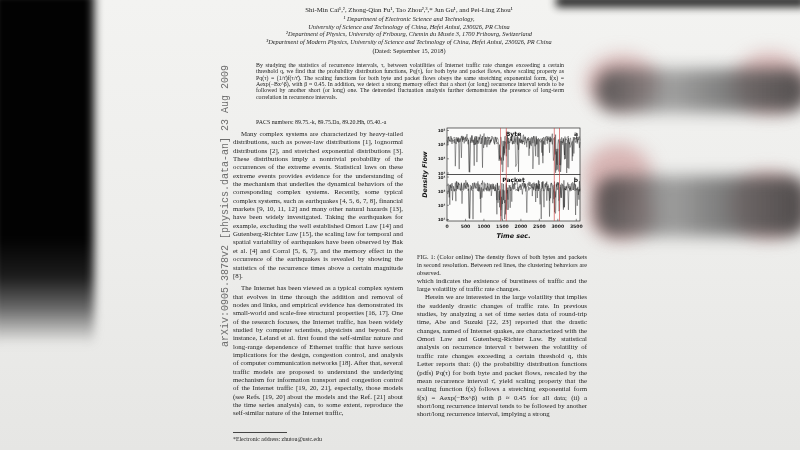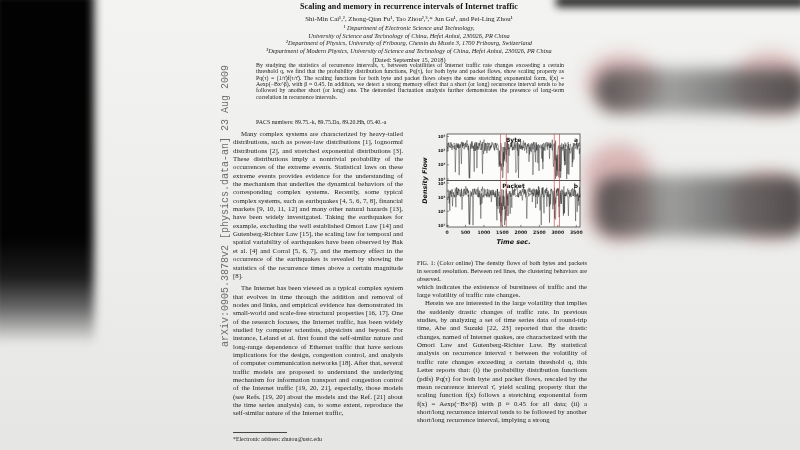--- a/index.html
+++ b/index.html
@@ -39,21 +39,21 @@
   .abstract{position:absolute;left:256px;top:62px;width:308px;
             font-size:5.9px;line-height:6.35px;text-align:justify;}
   .pacs{position:absolute;left:256px;top:119px;width:308px;font-size:5.9px;}
   
   .col-left{position:absolute;left:233px;top:130px;width:170px;height:302px;overflow:hidden;}
   .col-left p,.col-right p{margin:0;font-size:6.85px;line-height:8.35px;text-align:justify;}
   .col-left p{text-indent:8px;}
   .col-left p + p{margin-top:4px;}
   .footnote-rule{position:absolute;left:233px;top:432px;width:54px;border-top:.8px solid #444;}
   .footnote{position:absolute;left:233px;top:436px;width:220px;font-size:5.8px;}
-  .col-right{position:absolute;left:417px;top:130px;width:170px;height:308px;overflow:hidden;}
+  .col-right{position:absolute;left:417px;top:124px;width:170px;height:308px;overflow:hidden;}
   .fig-caption{margin-top:7px;font-size:6.2px;line-height:7.9px;text-align:justify;}
   .rp1{margin-top:9px;}
   .rp2{text-indent:8px;margin-top:3px;}
   .figure-chart{width:170px;height:122px;}
 </style>
 </head>
 <body>
 
 <div id="frame">
   <div class="bg-base"></div>
@@ -63,21 +63,20 @@
   <div class="pink pk2"></div>
   <div class="pink pk3"></div>
   <div class="pink pk4"></div>
   <div class="pink pk5"></div>
   <div class="band band1"></div>
   <div class="band band2"></div>
 
   <div class="arxiv-stamp">arXiv:0905.3878v2  [physics.data-an]  23 Aug 2009</div>
 
   <div class="paper-header">
-    <div class="paper-title">Scaling and memory in recurrence intervals of Internet traffic</div>
     <div class="paper-authors">Shi-Min Cai¹,², Zhong-Qian Fu¹, Tao Zhou²,³,* Jun Gu¹, and Pei-Ling Zhou¹</div>
     <div class="affil affil-first">¹ Department of Electronic Science and Technology,</div>
     <div class="affil">University of Science and Technology of China, Hefei Anhui, 230026, PR China</div>
     <div class="affil">²Department of Physics, University of Fribourg, Chemin du Musée 3, 1700 Fribourg, Switzerland</div>
     <div class="affil">³Department of Modern Physics, University of Science and Technology of China, Hefei Anhui, 230026, PR China</div>
     <div class="dated">(Dated: September 15, 2018)</div>
   </div>
 
   <div class="abstract">By studying the statistics of recurrence intervals, τ, between volatilities of Internet traffic rate changes exceeding a certain threshold q, we find that the probability distribution functions, Pq(τ), for both byte and packet flows, show scaling property as Pq(τ) = (1/τ̄)f(τ/τ̄). The scaling functions for both byte and packet flows obeys the same stretching exponential form, f(x) = Aexp(−Bx^β), with β ≈ 0.45. In addition, we detect a strong memory effect that a short (or long) recurrence interval tends to be followed by another short (or long) one. The detrended fluctuation analysis further demonstrates the presence of long-term correlation in recurrence intervals.</div>
   <div class="pacs">PACS numbers: 89.75.-k, 89.75.Da, 89.20.Hh, 05.40.-a</div>

